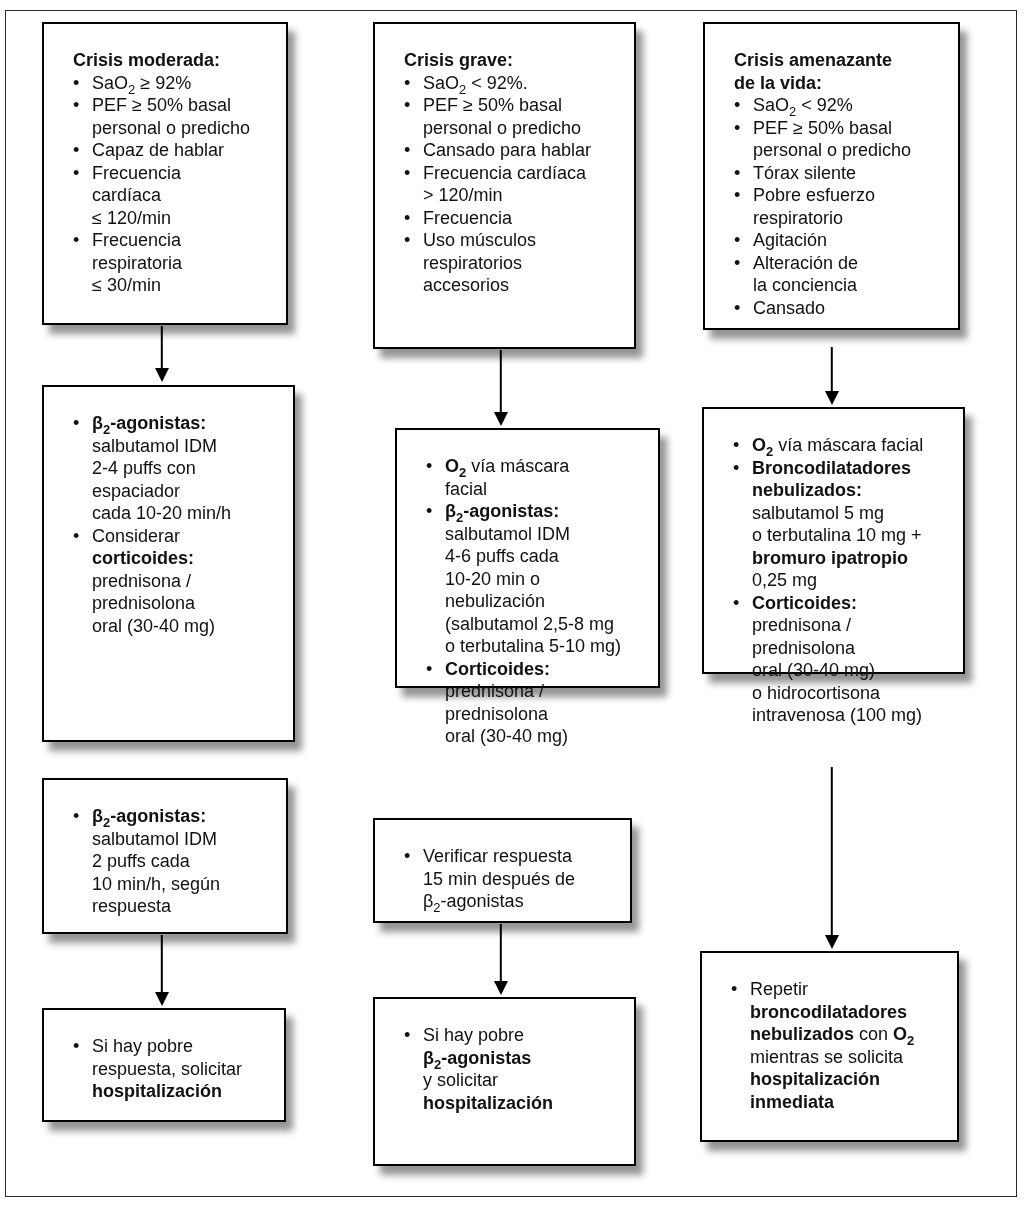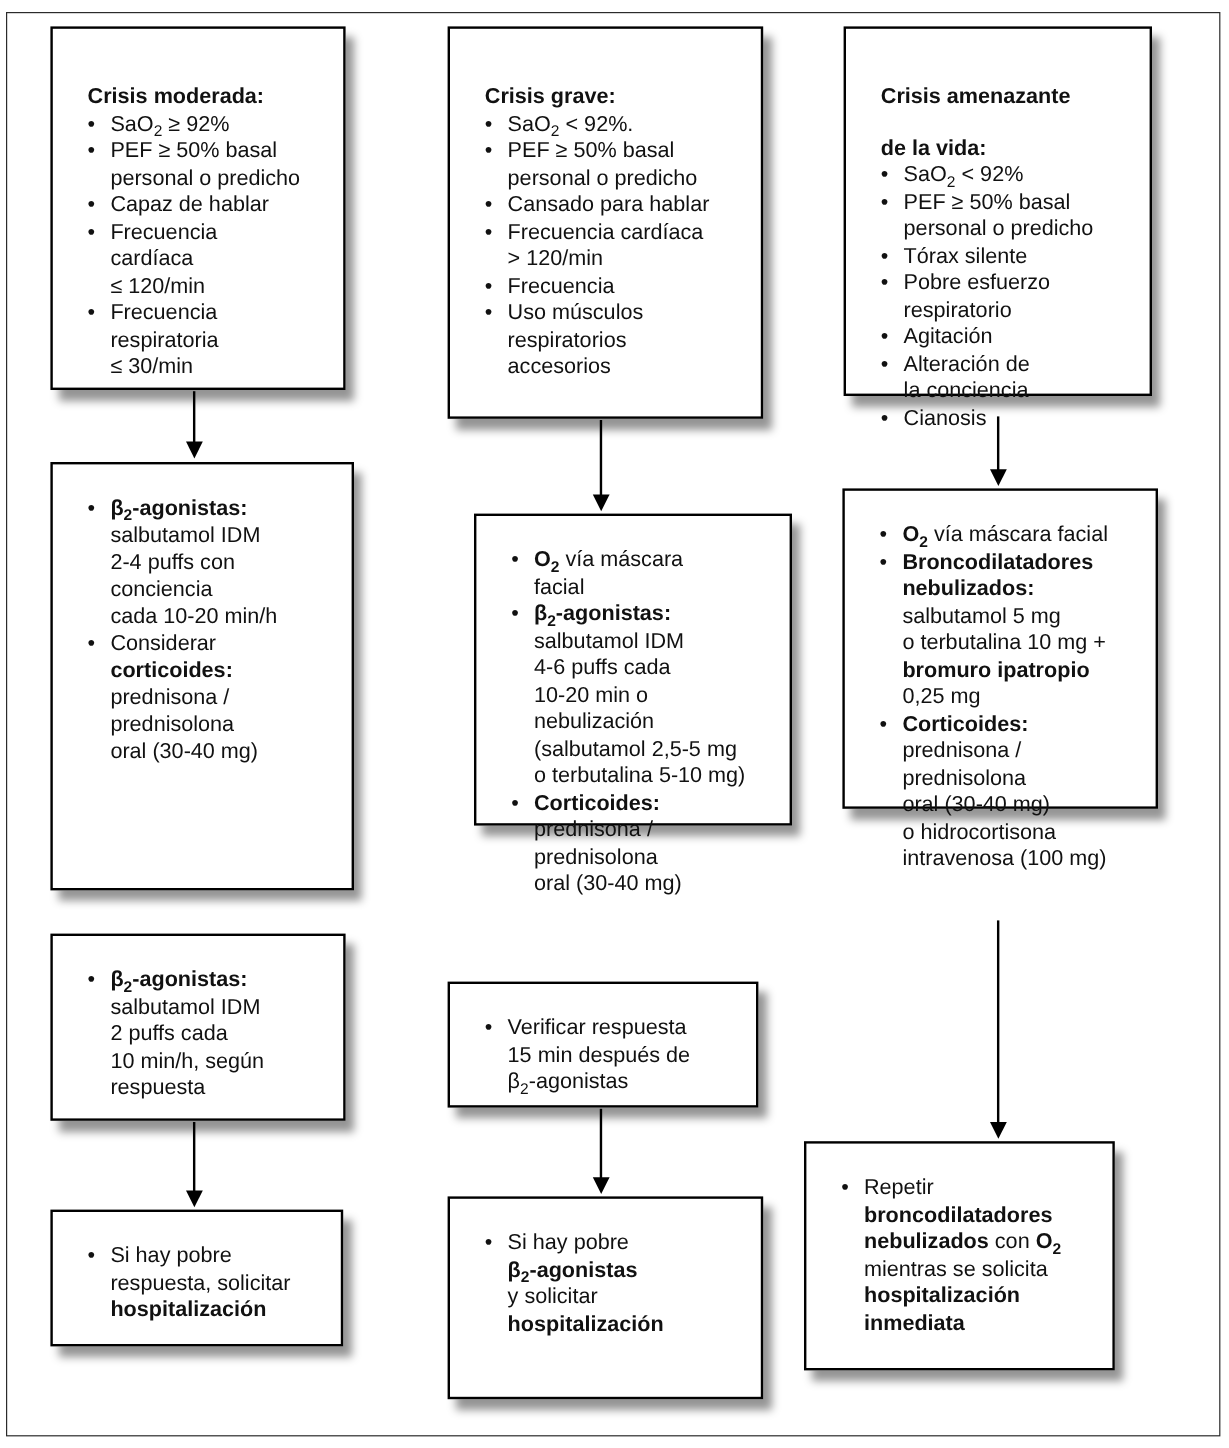--- a/index.html
+++ b/index.html
@@ -24,21 +24,21 @@
     box-sizing:border-box;
     box-shadow:7px 9px 7px rgba(0,0,0,0.42);
     padding:25px 10px 8px 29px;
   }
   .line{
     font-size:18px;
     line-height:22.5px;
     padding-left:19px;
     white-space:nowrap;
   }
-  .line.title{padding-left:0;font-weight:bold;margin-top:20px;}
+  .line.title{padding-left:0;font-weight:bold;}
   .bullet{display:inline-block;margin-left:-19px;width:19px;}
   .bold{font-weight:bold;}
   .italic{}
   sub{font-size:0.72em;line-height:0;}
   .arrow{position:absolute;width:16px;}
   .arrow .shaft{
     position:absolute;left:50%;transform:translateX(-50%);
     top:0;bottom:9px;width:2.4px;background:#000;
   }
   .arrow .head{
@@ -52,21 +52,21 @@
   #a1{left:42px;top:22px;width:246px;height:303px}
   #a2{left:42px;top:385px;width:253px;height:357px}
   #a3{left:42px;top:778px;width:246px;height:156px}
   #a4{left:42px;top:1008px;width:244px;height:114px}
   #b1{left:373px;top:22px;width:263px;height:327px}
   #b2{left:395px;top:428px;width:265px;height:260px}
   #b3{left:373px;top:818px;width:259px;height:105px}
   #b4{left:373px;top:997px;width:263px;height:169px}
   #c1{left:703px;top:22px;width:257px;height:308px}
   #c2{left:702px;top:407px;width:263px;height:267px}
-  #c3{left:670px;top:951px;width:259px;height:191px}
+  #c3{left:700px;top:951px;width:259px;height:191px}
   
   #ar1{left:154px;top:326px;height:56px}
   #ar2{left:154px;top:935px;height:71px}
   #ar3{left:493px;top:350px;height:76px}
   #ar4{left:493px;top:924px;height:71px}
   #ar5{left:824px;top:347px;height:58px}
   #ar6{left:824px;top:767px;height:182px}
 </style>
 </head>
 <body>
@@ -88,21 +88,21 @@
       <div class="line"><span>≤ 30/min</span></div>
     </div>
   <div class="arrow" id="ar1">
     <div class="shaft"></div>
     <div class="head"></div>
   </div>
   <div class="box" id="a2">
       <div class="line"><span class="bullet">•</span><span class="bold">β</span><sub class="bold">2</sub><span class="bold">-agonistas:</span></div>
       <div class="line"><span>salbutamol IDM</span></div>
       <div class="line"><span>2-4 </span><span class="italic">puffs</span><span> con</span></div>
-      <div class="line"><span>conciencia</span></div>
+      <div class="line"><span>espaciador</span></div>
       <div class="line"><span>cada 10-20 min/h</span></div>
       <div class="line"><span class="bullet">•</span><span>Considerar</span></div>
       <div class="line"><span class="bold">corticoides:</span></div>
       <div class="line"><span>prednisona /</span></div>
       <div class="line"><span>prednisolona</span></div>
       <div class="line"><span>oral (30-40 mg)</span></div>
     </div>
   <div class="box" id="a3">
       <div class="line"><span class="bullet">•</span><span class="bold">β</span><sub class="bold">2</sub><span class="bold">-agonistas:</span></div>
       <div class="line"><span>salbutamol IDM</span></div>
@@ -138,21 +138,21 @@
     <div class="head"></div>
   </div>
   <div class="box" id="b2">
       <div class="line"><span class="bullet">•</span><span class="bold">O</span><sub class="bold">2</sub><span> vía máscara</span></div>
       <div class="line"><span>facial</span></div>
       <div class="line"><span class="bullet">•</span><span class="bold">β</span><sub class="bold">2</sub><span class="bold">-agonistas:</span></div>
       <div class="line"><span>salbutamol IDM</span></div>
       <div class="line"><span>4-6 </span><span class="italic">puffs</span><span> cada</span></div>
       <div class="line"><span>10-20 min o</span></div>
       <div class="line"><span>nebulización</span></div>
-      <div class="line"><span>(salbutamol 2,5-5 mg</span></div>
+      <div class="line"><span>(salbutamol 2,5-8 mg</span></div>
       <div class="line"><span>o terbutalina 5-10 mg)</span></div>
       <div class="line"><span class="bullet">•</span><span class="bold">Corticoides:</span></div>
       <div class="line"><span>prednisona /</span></div>
       <div class="line"><span>prednisolona</span></div>
       <div class="line"><span>oral (30-40 mg)</span></div>
     </div>
   <div class="box" id="b3">
       <div class="line"><span class="bullet">•</span><span>Verificar respuesta</span></div>
       <div class="line"><span>15 min después de</span></div>
       <div class="line"><span>β</span><sub>2</sub><span>-agonistas</span></div>
@@ -173,21 +173,21 @@
       <div class="line title"><span class="bold">de la vida:</span></div>
       <div class="line"><span class="bullet">•</span><span>SaO</span><sub>2</sub><span> &lt; 92%</span></div>
       <div class="line"><span class="bullet">•</span><span>PEF ≥ 50% basal</span></div>
       <div class="line"><span>personal o predicho</span></div>
       <div class="line"><span class="bullet">•</span><span>Tórax silente</span></div>
       <div class="line"><span class="bullet">•</span><span>Pobre esfuerzo</span></div>
       <div class="line"><span>respiratorio</span></div>
       <div class="line"><span class="bullet">•</span><span>Agitación</span></div>
       <div class="line"><span class="bullet">•</span><span>Alteración de</span></div>
       <div class="line"><span>la conciencia</span></div>
-      <div class="line"><span class="bullet">•</span><span>Cianosis</span></div>
+      <div class="line"><span class="bullet">•</span><span>Cansado</span></div>
     </div>
   <div class="arrow" id="ar5">
     <div class="shaft"></div>
     <div class="head"></div>
   </div>
   <div class="box" id="c2">
       <div class="line"><span class="bullet">•</span><span class="bold">O</span><sub class="bold">2</sub><span> vía máscara facial</span></div>
       <div class="line"><span class="bullet">•</span><span class="bold">Broncodilatadores</span></div>
       <div class="line"><span class="bold">nebulizados:</span></div>
       <div class="line"><span>salbutamol 5 mg</span></div>

